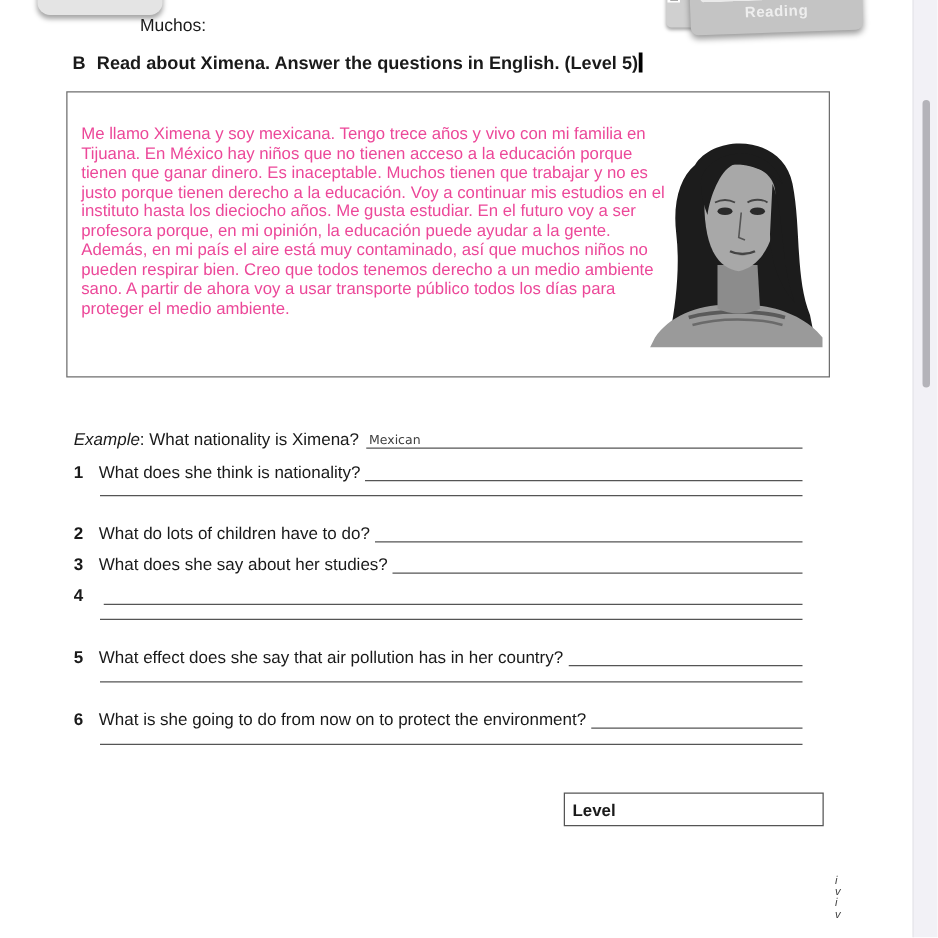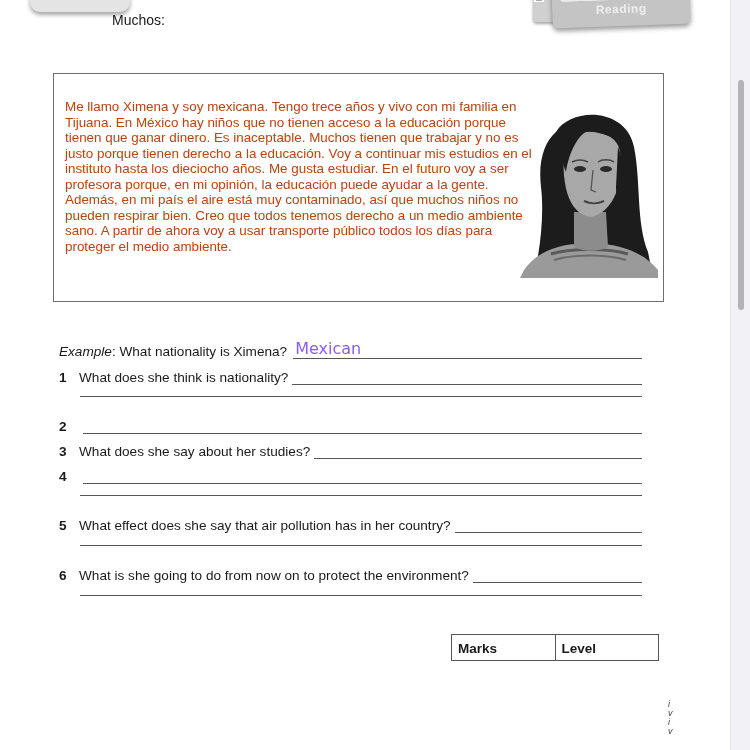--- a/index.html
+++ b/index.html
@@ -21,27 +21,27 @@
   .badge { position:absolute; left:552px; top:-20px; width:138px; height:46px; background:#c4c4c4; border-radius:0 0 6px 6px; box-shadow:0 3px 5px rgba(0,0,0,0.4); transform:rotate(-2deg); }
   .badge-inner { position:absolute; left:8px; top:0; width:122px; height:18px; border:2px solid #eaeaea; border-top:none; border-radius:0 0 4px 4px; }
   .badge-label { position:absolute; left:0; right:0; top:22px; text-align:center; color:#eeeeee; font-weight:bold; font-size:12px; letter-spacing:0.5px; }
 
   .nombre { position:absolute; left:112px; top:12px; font-size:14px; }
   .heading { position:absolute; left:58px; top:42px; font-size:14.5px; font-weight:bold; }
   .heading .letter { margin-right:9px; }
   .caret { display:inline-block; width:3px; height:16px; background:#000; vertical-align:-3px; margin-left:1px; }
 
   .reading-box { position:absolute; left:53px; top:73px; width:611px; height:229px; border:1.5px solid #6e6e6e; box-sizing:border-box; }
-  .reading-text { position:absolute; left:11px; top:25px; width:470px; font-size:13.4px; line-height:15.5px; color:#c2410c; }
+  .reading-text { position:absolute; left:11px; top:25px; width:470px; font-size:13.4px; line-height:15.5px; color:#ec4899; }
   .portrait { position:absolute; left:462px; top:28px; width:146px; height:176px; }
 
   .q { position:absolute; left:59px; font-size:13.6px; display:flex; align-items:flex-end; width:583px; }
   .q .num { font-weight:bold; width:20px; display:inline-block; }
   .q .line { flex:1; border-bottom:1.3px solid #555; margin-left:4px; height:14px; position:relative; }
-  .q .answer { position:absolute; left:2px; bottom:0px; font-family:"DejaVu Sans", sans-serif; font-size:16px; color:#8b5cf6; }
+  .q .answer { position:absolute; left:2px; bottom:0px; font-family:"DejaVu Sans", sans-serif; font-size:10px; color:#404040; }
   .extra-line { position:absolute; left:80px; width:562px; border-bottom:1.3px solid #555; }
 
   .marks-table { position:absolute; left:451px; top:634px; width:208px; height:27px; border:1.3px solid #555; box-sizing:border-box; display:flex; }
   .marks-cell { flex:1; font-weight:bold; font-size:13.5px; padding:6px 6px 0 6px; box-sizing:border-box; }
   .marks-cell + .marks-cell { border-left:1.3px solid #555; }
 
   .marginalia { position:absolute; left:668px; top:700px; font-size:9px; color:#444; line-height:9px; font-style:italic; }
 </style>
 </head>
 <body>
@@ -52,20 +52,23 @@
 
   <div class="badge-back"></div>
   <div class="badge-side-text">RC</div>
   <div class="badge">
     <div class="badge-inner"></div>
     <div class="badge-label">Reading</div>
   </div>
 
   <div class="nombre">Muchos:</div>
 
+  <div class="heading">
+    <span class="letter">B</span><span>Read about Ximena. Answer the questions in English. (Level 5)</span><span class="caret"></span>
+  </div>
 
   <div class="reading-box">
     <div class="reading-text">Me llamo Ximena y soy mexicana. Tengo trece años y vivo con mi familia en Tijuana. En México hay niños que no tienen acceso a la educación porque tienen que ganar dinero. Es inaceptable. Muchos tienen que trabajar y no es justo porque tienen derecho a la educación. Voy a continuar mis estudios en el instituto hasta los dieciocho años. Me gusta estudiar. En el futuro voy a ser profesora porque, en mi opinión, la educación puede ayudar a la gente. Además, en mi país el aire está muy contaminado, así que muchos niños no pueden respirar bien. Creo que todos tenemos derecho a un medio ambiente sano. A partir de ahora voy a usar transporte público todos los días para proteger el medio ambiente.</div>
     <svg class="portrait" viewBox="0 0 146 176">
 
       <path d="M40 30 C 55 5, 110 5, 118 45 C 125 80, 120 120, 132 150 L 135 165 L 20 165 C 25 140, 28 110, 25 85 C 22 60, 28 40, 40 30 Z" fill="#1c1c1c"></path>
 
       <path d="M8 168 C 20 150, 45 140, 73 142 C 100 140, 128 150, 142 168 L 142 176 L 4 176 Z" fill="#9a9a9a"></path>
       <path d="M35 152 C 55 146, 92 146, 112 152" stroke="#5a5a5a" stroke-width="3" fill="none"></path>
       <path d="M38 158 C 58 152, 90 152, 110 158" stroke="#6a6a6a" stroke-width="2" fill="none"></path>
@@ -98,20 +101,21 @@
 
   <div class="q" style="top:370px;">
     <span class="num">1</span>
       <span>What does she think is nationality?</span>
     <span class="line"></span>
   </div>
   <div class="extra-line" style="top:396px;"></div>
 
   <div class="q" style="top:419px;">
     <span class="num">2</span>
+      <span>What do lots of children have to do?</span>
     <span class="line"></span>
   </div>
 
   <div class="q" style="top:444px;">
     <span class="num">3</span>
       <span>What does she say about her studies?</span>
     <span class="line"></span>
   </div>
 
   <div class="q" style="top:469px;">
@@ -128,21 +132,20 @@
   <div class="extra-line" style="top:545px;"></div>
 
   <div class="q" style="top:568px;">
     <span class="num">6</span>
       <span>What is she going to do from now on to protect the environment?</span>
     <span class="line"></span>
   </div>
   <div class="extra-line" style="top:595px;"></div>
 
   <div class="marks-table">
-    <div class="marks-cell">Marks</div>
     <div class="marks-cell">Level</div>
   </div>
 
   <div class="marginalia">
     <div>i</div>
     <div>v</div>
     <div>i</div>
     <div>v</div>
   </div>
 </div>

